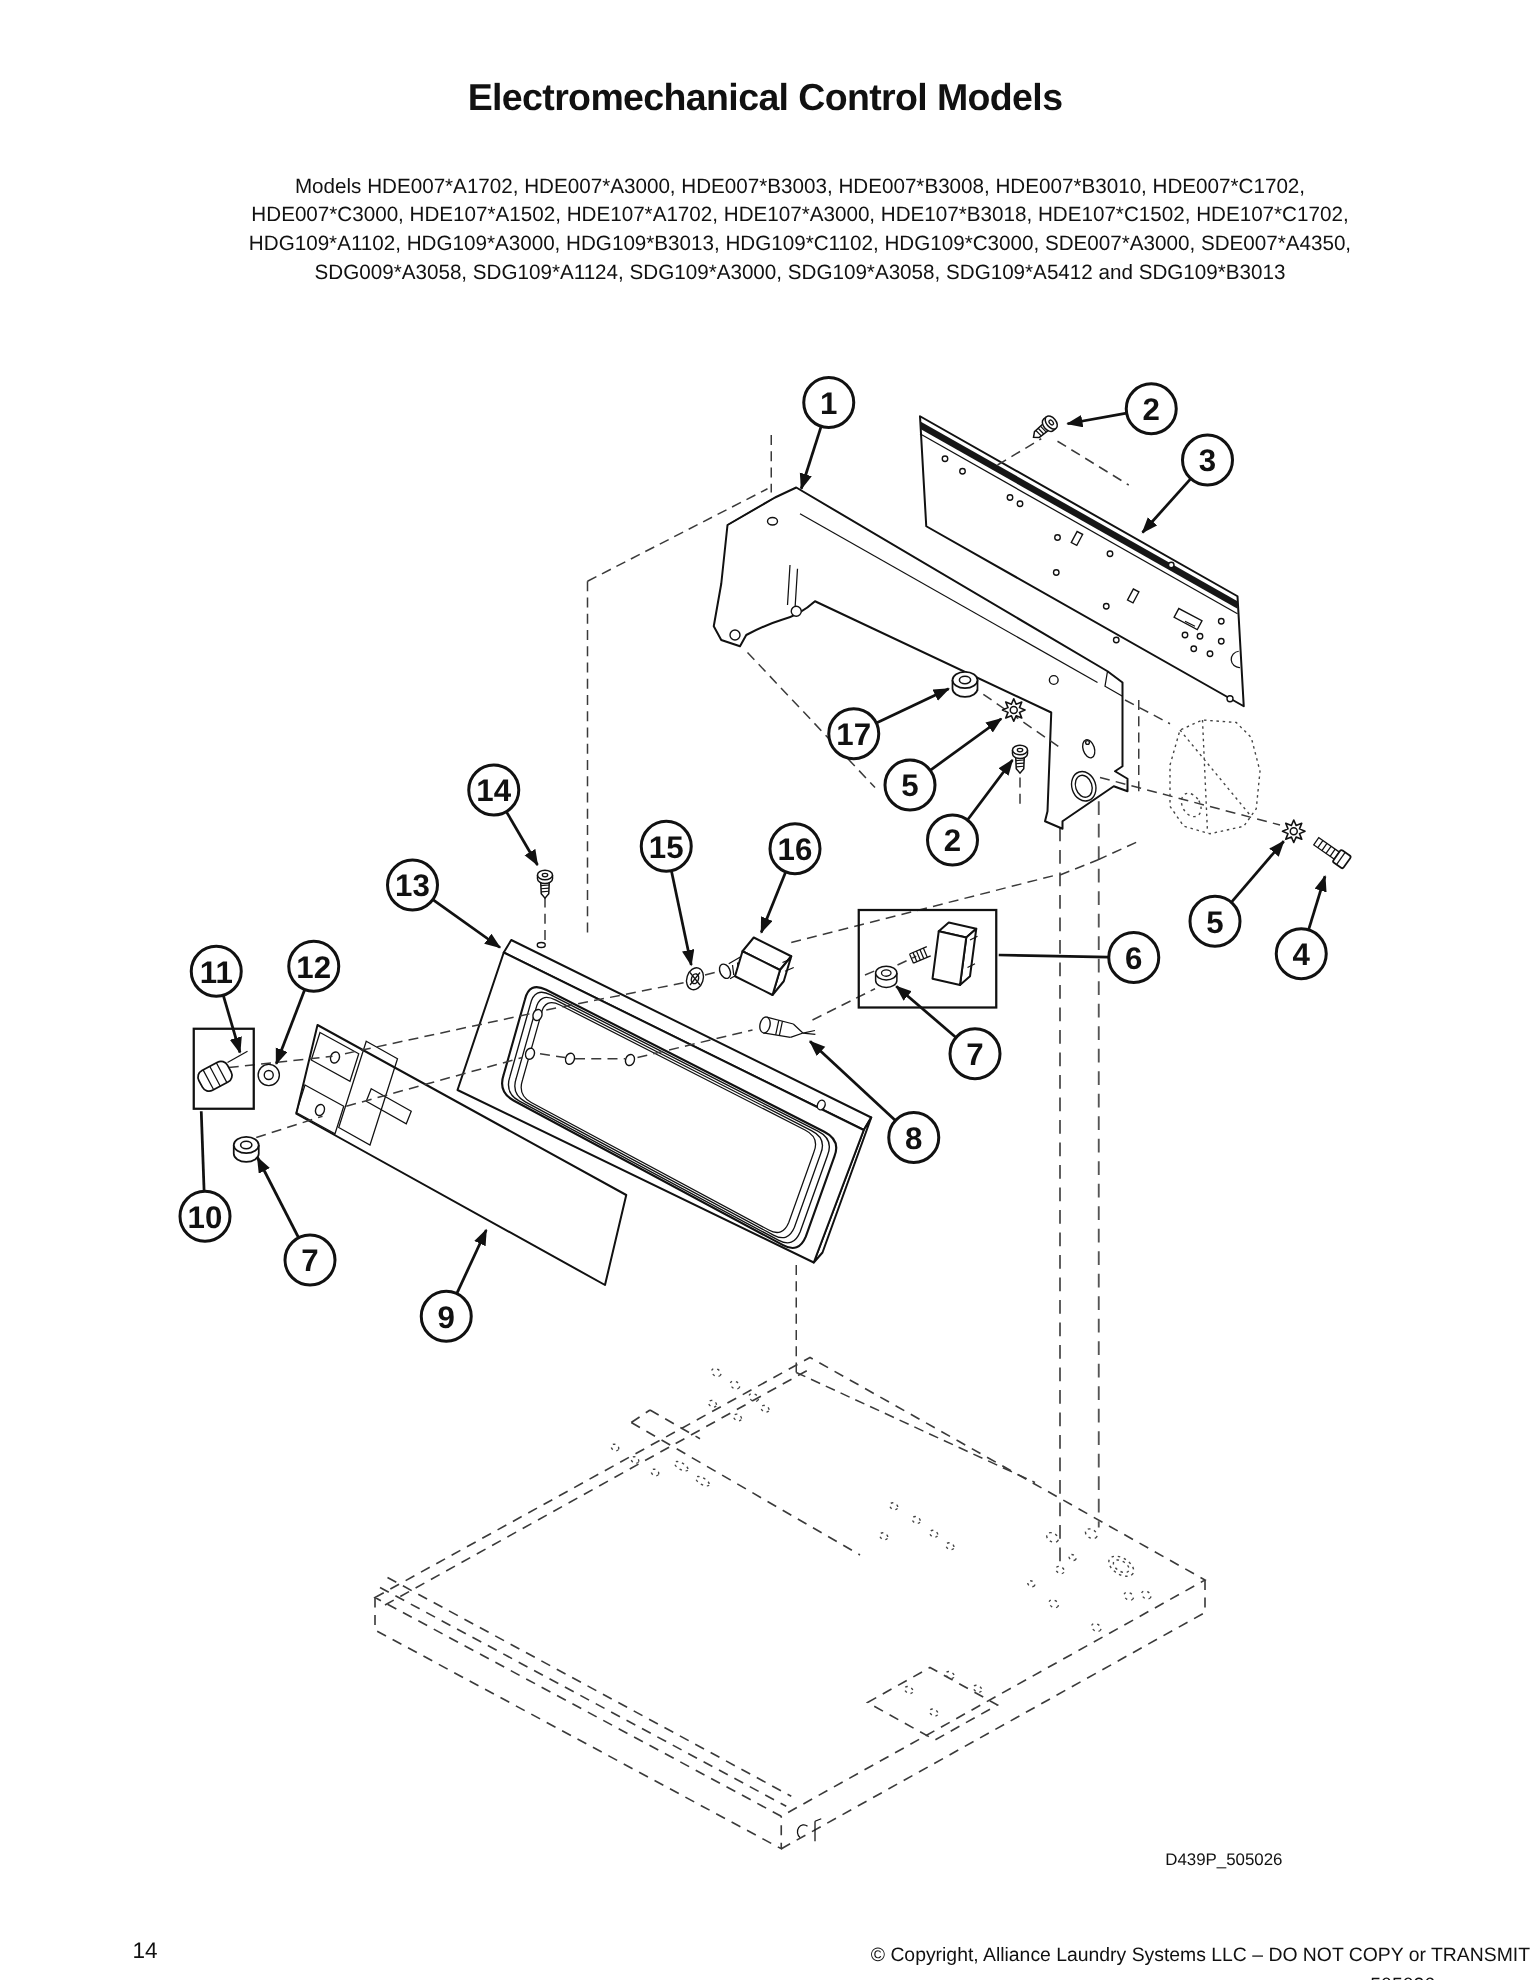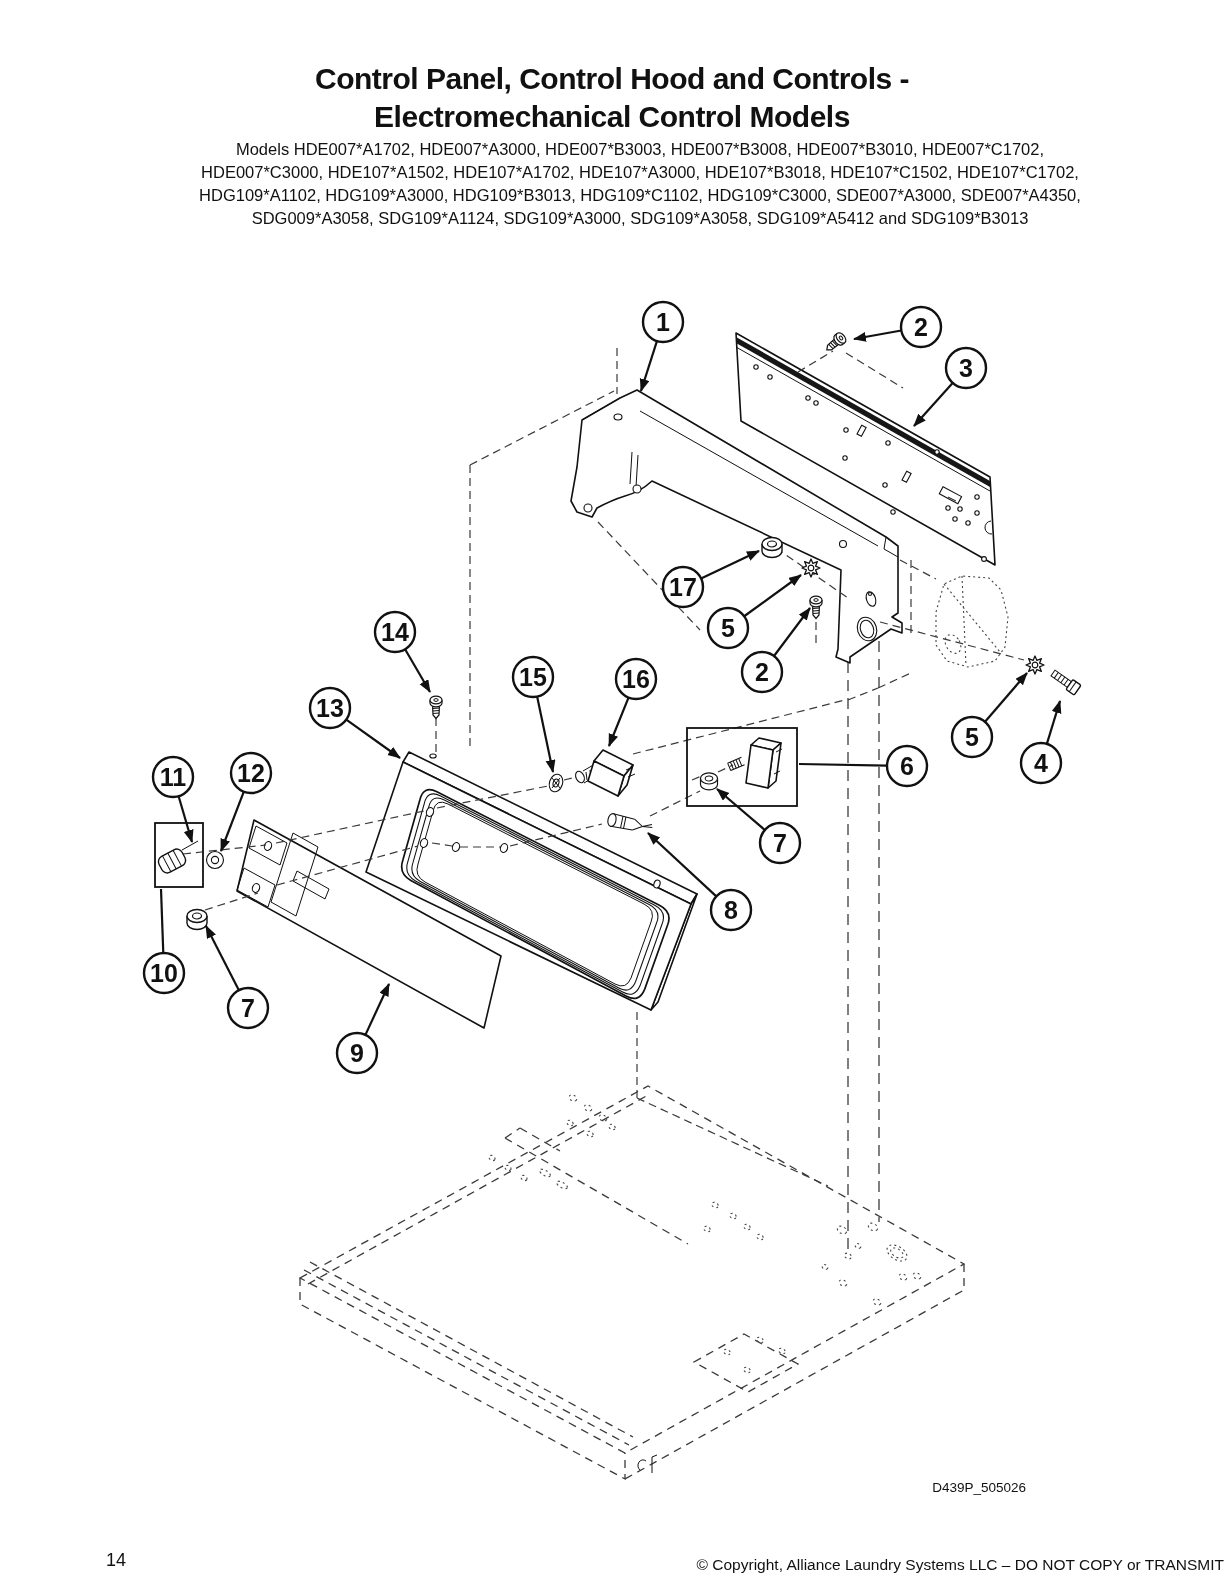--- a/index.html
+++ b/index.html
@@ -379,21 +379,20 @@
         </g>
         <g>
           <line x1="365.4144995655496" y1="1034.8562353117836" x2="389" y2="984" class="leader" marker-end="url(#arrow)"></line>
           <circle cx="357" cy="1053" r="20" class="callout-circle"></circle>
           <text x="357" y="1062" class="callout-text">9</text>
         </g>
       </g>
   </svg>
 
   <div class="title-block">
-    <div>Control Panel, Control Hood and Controls -</div>
     <div>Electromechanical Control Models</div>
   </div>
 
   <div class="models-block" id="models-block">
       <div>Models HDE007*A1702, HDE007*A3000, HDE007*B3003, HDE007*B3008, HDE007*B3010, HDE007*C1702,</div>
       <div>HDE007*C3000, HDE107*A1502, HDE107*A1702, HDE107*A3000, HDE107*B3018, HDE107*C1502, HDE107*C1702,</div>
       <div>HDG109*A1102, HDG109*A3000, HDG109*B3013, HDG109*C1102, HDG109*C3000, SDE007*A3000, SDE007*A4350,</div>
       <div>SDG009*A3058, SDG109*A1124, SDG109*A3000, SDG109*A3058, SDG109*A5412 and SDG109*B3013</div>
     </div>
 

